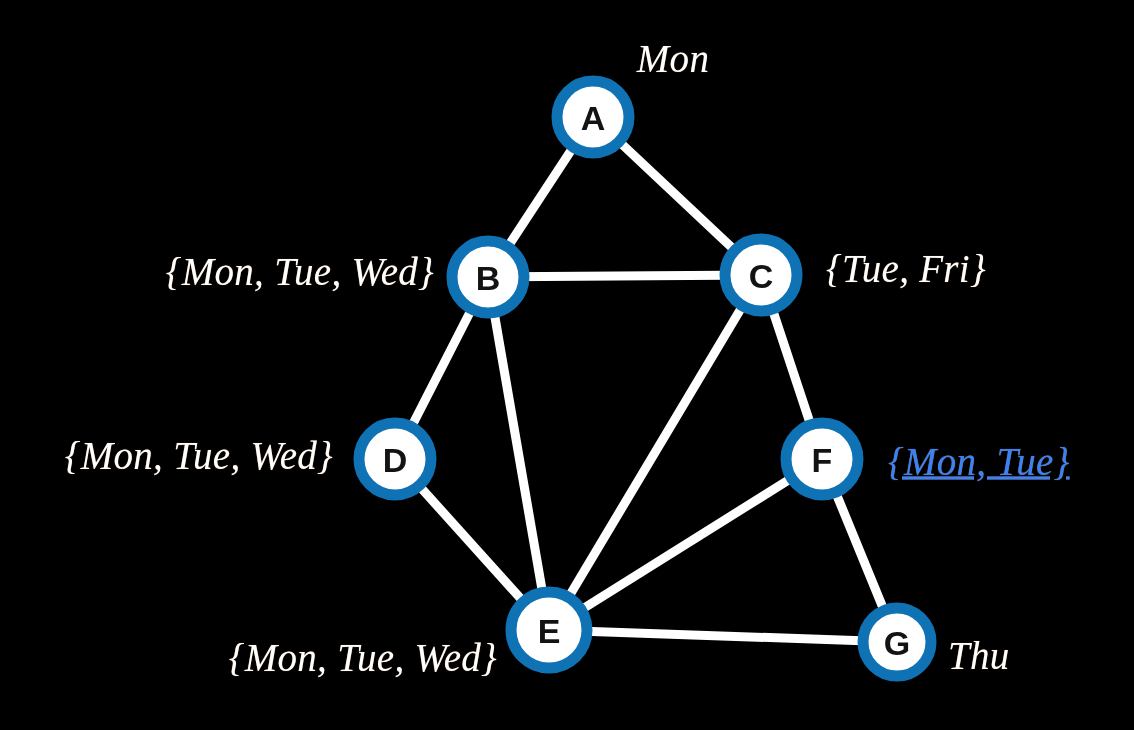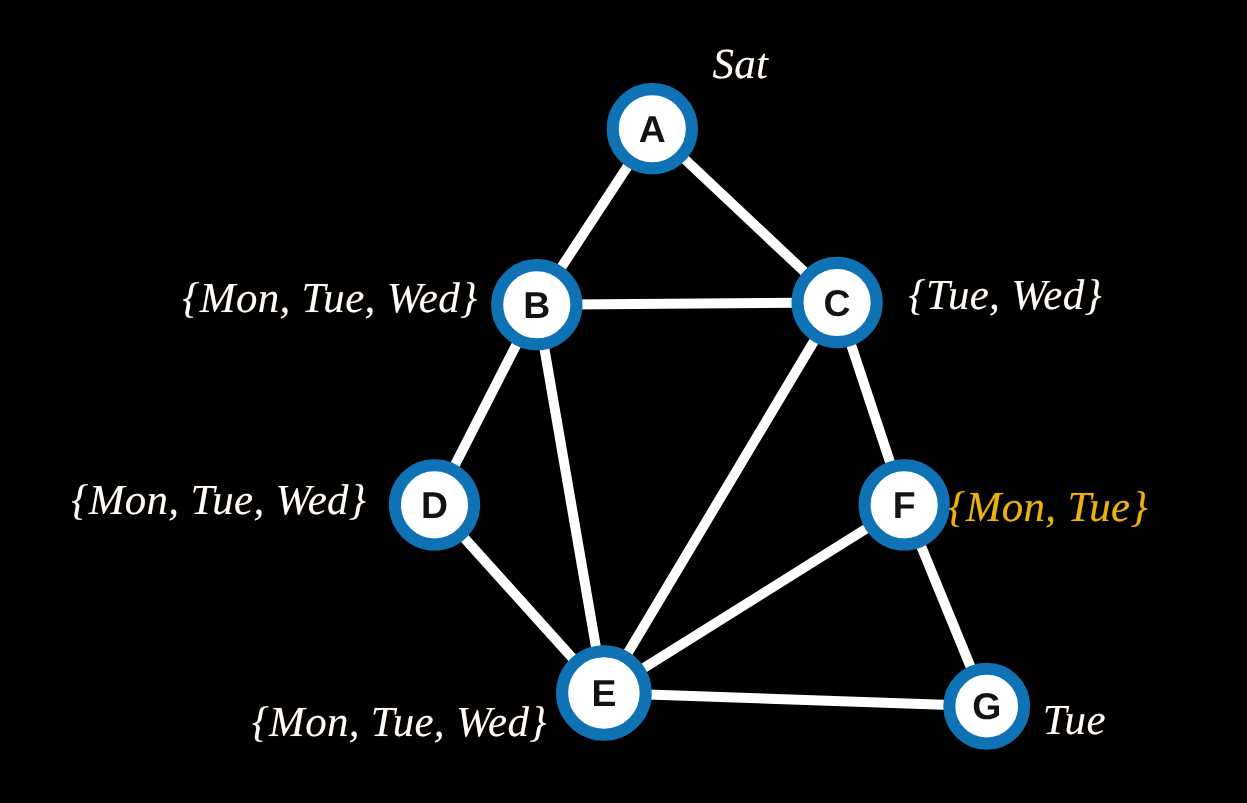--- a/index.html
+++ b/index.html
@@ -106,22 +106,22 @@
           <text class="node-letter" x="822" y="460" fill="#131313">F</text>
         </g>
         <g>
           <circle class="node-ring" cx="897" cy="642" r="34" fill="#ffffff" stroke="#0f72b5" stroke-width="11"></circle>
           <text class="node-letter" x="897" y="643" fill="#131313">G</text>
         </g>
       </g>
   </svg>
 
   <div id="label-layer">
-      <div class="domain-label label-right" style="left: 673px; top: 58px; color: rgb(255, 255, 255); transform: translate(-50%, -50%);">Sat</div>
+      <div class="domain-label label-right" style="left: 673px; top: 58px; color: rgb(255, 255, 255); transform: translate(-50%, -50%);">Mon</div>
       <div class="domain-label label-left" style="left: 434px; top: 271px; color: rgb(255, 255, 255);">{Mon, Tue, Wed}</div>
-      <div class="domain-label label-right" style="left: 826px; top: 268px; color: rgb(255, 255, 255);">{Tue, Wed}</div>
+      <div class="domain-label label-right" style="left: 826px; top: 268px; color: rgb(255, 255, 255);">{Tue, Fri}</div>
       <div class="domain-label label-left" style="left: 333px; top: 455px; color: rgb(255, 255, 255);">{Mon, Tue, Wed}</div>
       <div class="domain-label label-left" style="left: 497px; top: 657px; color: rgb(255, 255, 255);">{Mon, Tue, Wed}</div>
-      <div class="domain-label label-right" style="left: 862px; top: 461px; color: #eab308;">{Mon, Tue}</div>
-      <div class="domain-label label-right" style="left: 948px; top: 655px; color: rgb(255, 255, 255);">Tue</div>
+      <div class="domain-label label-right" style="left: 888px; top: 461px; color: #3b82f6; text-decoration: underline;">{Mon, Tue}</div>
+      <div class="domain-label label-right" style="left: 948px; top: 655px; color: rgb(255, 255, 255);">Thu</div>
     </div>
 
 </div>
 
 </body></html>

